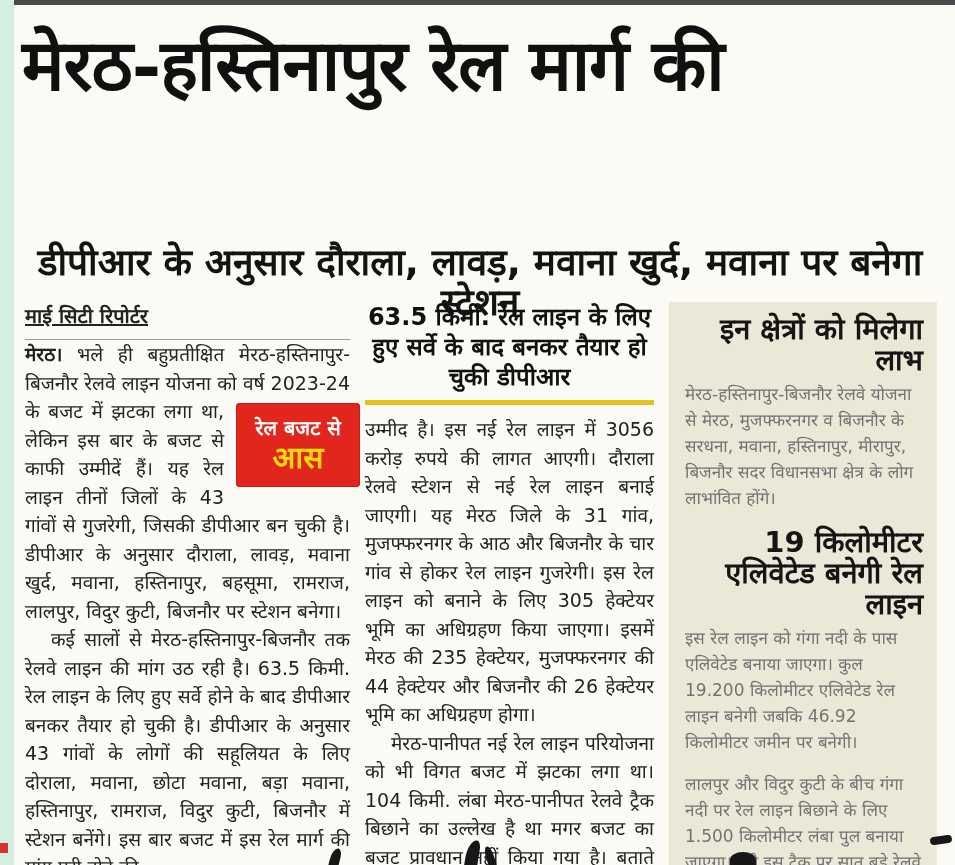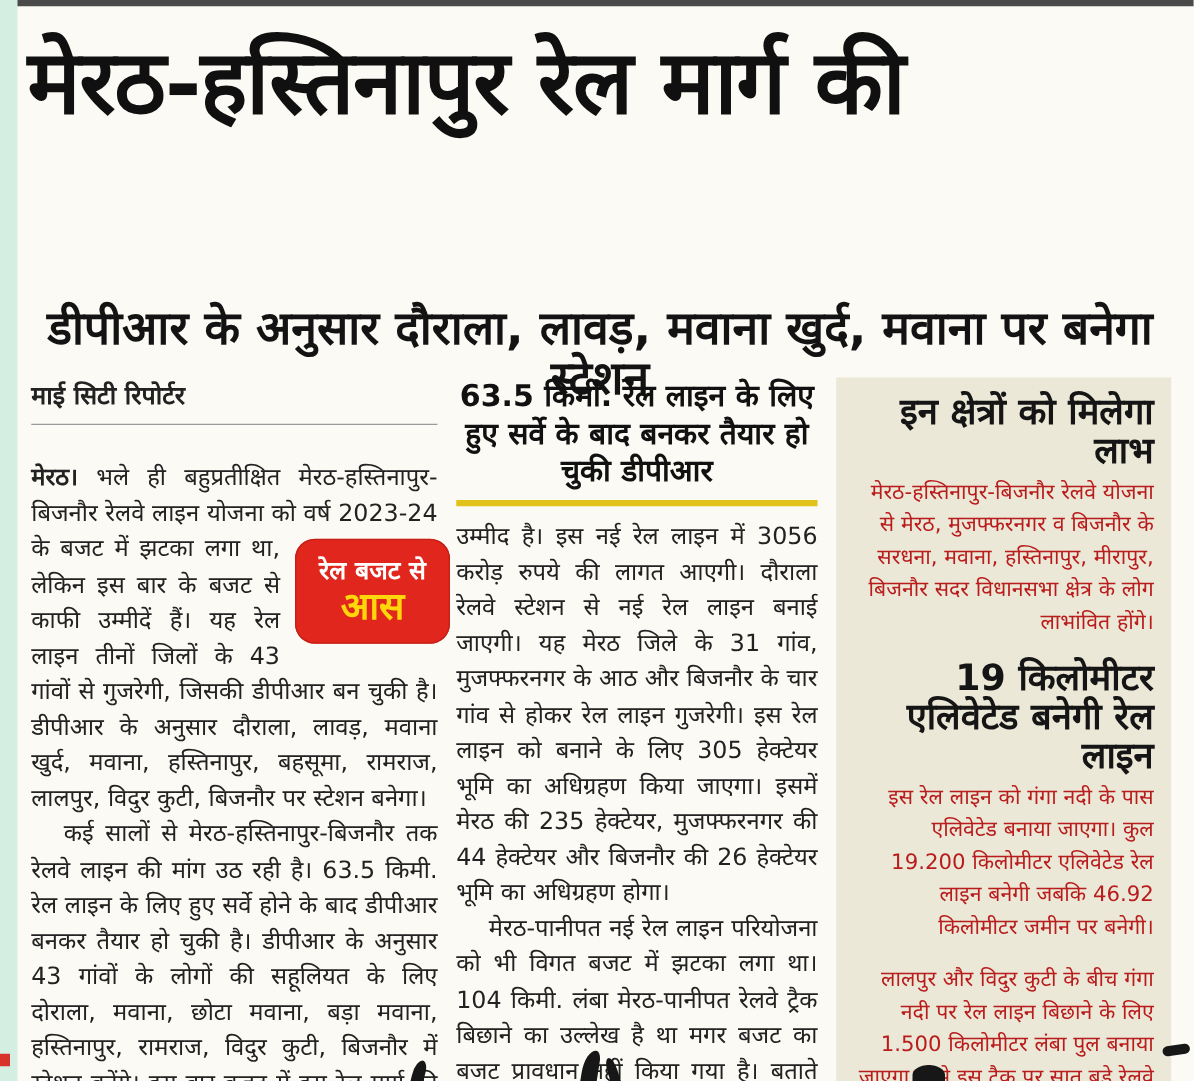--- a/index.html
+++ b/index.html
@@ -30,53 +30,54 @@
   .columns {
     position:absolute; top:302px; left:25px; width:912px;
     display:flex; gap:15px; align-items:flex-start;
   }
   .col-left  { width:325px; }
   .col-mid   { width:289px; }
   .col-right { flex:1; background:#ebe8d7; padding:12px 14px 16px 16px; min-height:540px; }
 
   .byline {
     font-size:20px; font-weight:bold; color:#222;
-    padding-bottom:10px; margin-bottom:28px;
+    padding-bottom:10px; margin-bottom:0;
     border-bottom:1px solid #9a9a9a;
+    text-decoration:underline;
   }
   .body-text {
     font-size:19px; line-height:28.5px; text-align:justify; color:#222;
   }
   .body-text + .body-text { margin-top:0; }
   .indent { text-indent:26px; }
   .dateline { font-weight:bold; }
 
   .badge {
     float:right; width:124px; height:84px;
     margin:6px -10px 4px 12px;
-    background:#e0261d; border-radius:16px;
+    background:#e0261d; border-radius:4px;
     display:flex; flex-direction:column; align-items:center; justify-content:center;
     box-shadow:0 0 0 1px #c21f17 inset;
   }
   .badge-line1 { color:#ffffff; font-weight:bold; font-size:20px; line-height:26px; }
   .badge-line2 { color:#ffd60a; font-weight:bold; font-size:30px; line-height:34px; }
 
   .mid-header {
     font-size:24px; font-weight:bold; text-align:center;
     line-height:30px; color:#111;
   }
   .yellow-rule { height:5px; background:#e2c31d; margin:8px 0 10px 0; }
 
   .sidebar-section { margin-bottom:16px; }
   .sidebar-title {
     font-size:29px; font-weight:bold; color:#151515;
     line-height:31px; margin-bottom:5px;text-align:right;
   }
   .sidebar-body {
-    font-size:17px; line-height:26px; color:#b91c1c; text-align:right;
+    font-size:17px; line-height:26px; color:#737373; text-align:left;
   }
 
   
   .glyph-frag { position:absolute; background:#171717; }
   .frag-1 { left:330px; top:848px; width:10px; height:22px; border-radius:60% 40% 0 0; transform:rotate(14deg); }
   .frag-2 { left:466px; top:840px; width:13px; height:28px; border-radius:70% 30% 0 0; transform:rotate(9deg); }
   .frag-3 { left:486px; top:846px; width:8px; height:22px; border-radius:50% 50% 0 0; transform:rotate(-18deg); }
   .frag-4 { left:730px; top:852px; width:26px; height:16px; border-radius:50% 50% 0 0; }
   .frag-5 { left:930px; top:836px; width:22px; height:8px; border-radius:4px; transform:rotate(-8deg); }
 </style>

